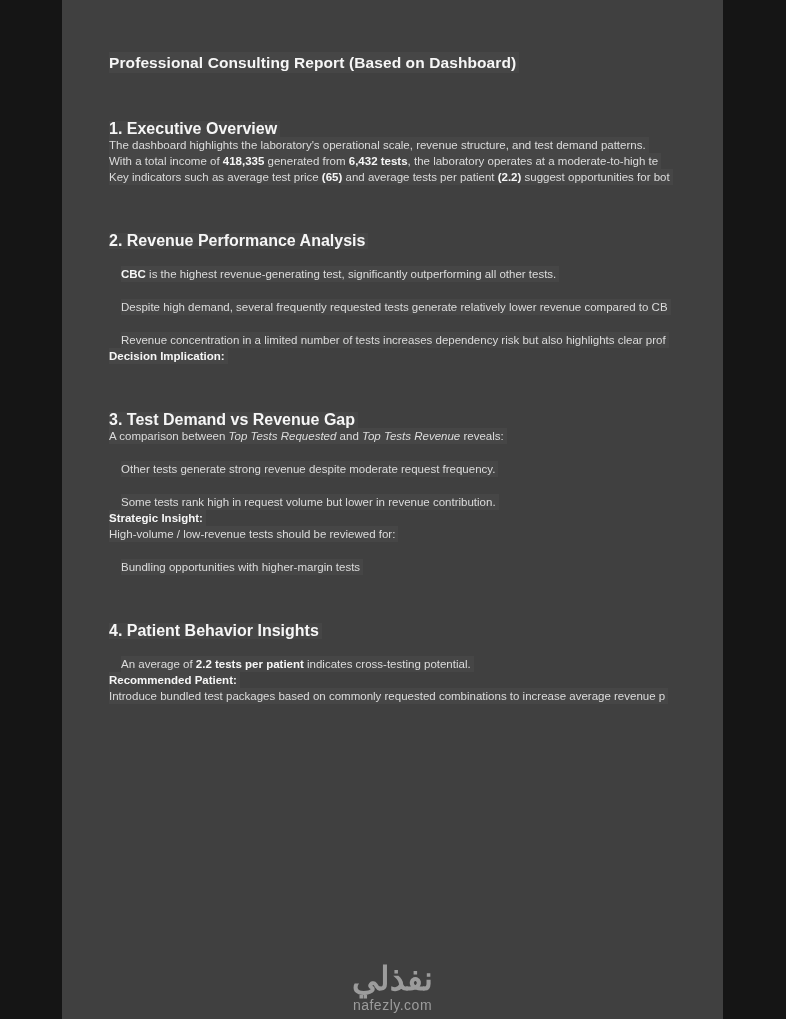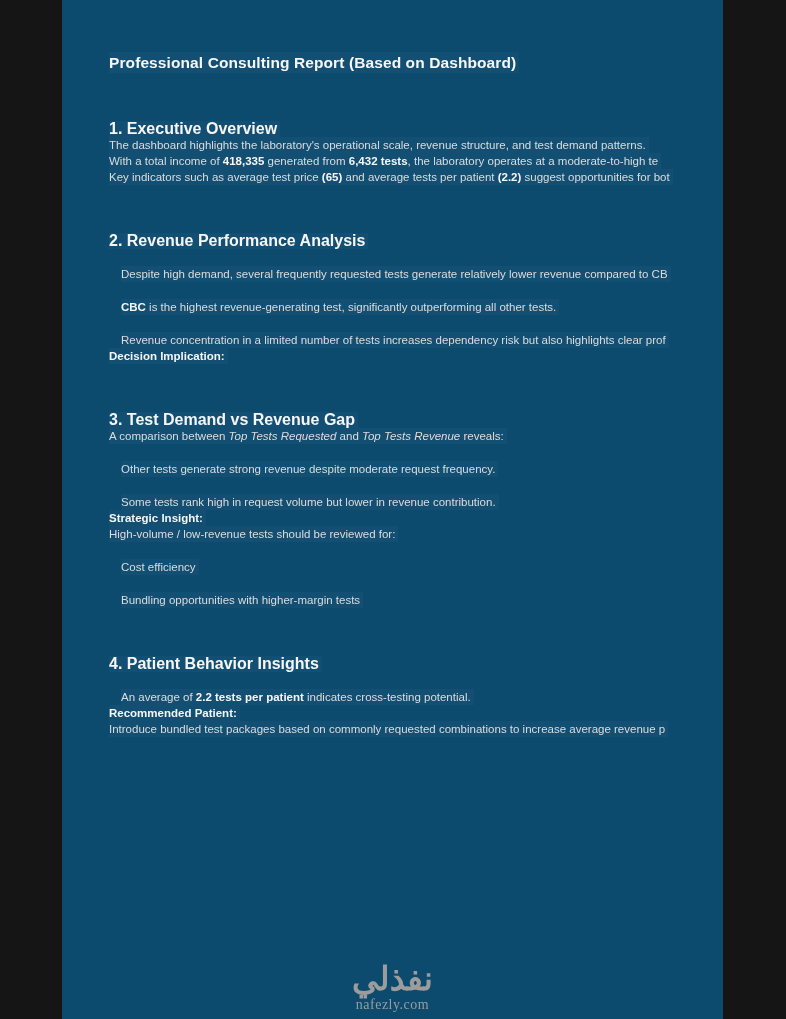--- a/index.html
+++ b/index.html
@@ -3,42 +3,42 @@
 <meta charset="utf-8">
 <style>
   html,body{margin:0;padding:0}
   body{
     width:786px;height:1019px;position:relative;overflow:hidden;
     background:#151515;
     font-family:"Liberation Sans",sans-serif;
   }
   .page{
     position:absolute;left:62px;top:0;width:661px;height:1019px;
-    background:#0c4a6e;overflow:hidden;
+    background:#404040;overflow:hidden;
   }
   .content{padding:52px 0 0 47px}
   .block{color:#dcdcdc;font-size:11.5px;line-height:16px}
   .block .line{
     white-space:nowrap;width:fit-content;max-width:614px;overflow:hidden;
     background:rgba(255,255,255,0.030);padding-right:3px;
   }
   .block.title{margin:0}
   .block.title .line{
     font-size:15.5px;font-weight:bold;line-height:21px;color:#f2f2f2;
     letter-spacing:.1px;
   }
   .block.heading{margin-top:48px}
   .block.heading .line{font-size:16px;font-weight:bold;color:#f0f0f0}
   .block.para{margin-top:0}
   .block.bullet{margin-top:17px;padding-left:12px}
   .b{font-weight:bold;color:#f6f6f6}
   .i{font-style:italic}
   .watermark{
     position:absolute;left:0;right:0;bottom:4px;text-align:center;
-    color:#9c9c9c;font-family:Liberation Serif, serif;
+    color:#9c9c9c;font-family:Liberation Sans, sans-serif;
   }
   .wm-logo{font-size:33px;font-weight:bold;line-height:36px;letter-spacing:1px}
   .wm-site{font-size:14px;line-height:20px;margin-top:-2px;letter-spacing:.5px}
 </style>
 </head>
 <body>
 
 <div class="page">
   <div class="content">
       <div class="block title">
@@ -51,24 +51,24 @@
         <div class="line"><span>The dashboard highlights the laboratory's operational scale, revenue structure, and test demand patterns.</span></div>
         <div class="line"><span>With a total income of </span><span class="b">418,335</span><span> generated from </span><span class="b">6,432 tests</span><span>, the laboratory operates at a moderate-to-high te</span></div>
       </div>
       <div class="block para">
         <div class="line"><span>Key indicators such as average test price </span><span class="b">(65)</span><span> and average tests per patient </span><span class="b">(2.2)</span><span> suggest opportunities for bot</span></div>
       </div>
       <div class="block heading">
         <div class="line"><span class="b">2. Revenue Performance Analysis</span></div>
       </div>
       <div class="block bullet">
-        <div class="line"><span>Despite high demand, several frequently requested tests generate relatively lower revenue compared to CB</span></div>
+        <div class="line"><span class="b">CBC</span><span> is the highest revenue-generating test, significantly outperforming all other tests.</span></div>
       </div>
       <div class="block bullet">
-        <div class="line"><span class="b">CBC</span><span> is the highest revenue-generating test, significantly outperforming all other tests.</span></div>
+        <div class="line"><span>Despite high demand, several frequently requested tests generate relatively lower revenue compared to CB</span></div>
       </div>
       <div class="block bullet">
         <div class="line"><span>Revenue concentration in a limited number of tests increases dependency risk but also highlights clear prof</span></div>
       </div>
       <div class="block para">
         <div class="line"><span class="b">Decision Implication:</span></div>
       </div>
       <div class="block heading">
         <div class="line"><span class="b">3. Test Demand vs Revenue Gap</span></div>
       </div>
@@ -79,23 +79,20 @@
         <div class="line"><span>Other tests generate strong revenue despite moderate request frequency.</span></div>
       </div>
       <div class="block bullet">
         <div class="line"><span>Some tests rank high in request volume but lower in revenue contribution.</span></div>
       </div>
       <div class="block para">
         <div class="line"><span class="b">Strategic Insight:</span></div>
         <div class="line"><span>High-volume / low-revenue tests should be reviewed for:</span></div>
       </div>
       <div class="block bullet">
-        <div class="line"><span>Cost efficiency</span></div>
-      </div>
-      <div class="block bullet">
         <div class="line"><span>Bundling opportunities with higher-margin tests</span></div>
       </div>
       <div class="block heading">
         <div class="line"><span class="b">4. Patient Behavior Insights</span></div>
       </div>
       <div class="block bullet">
         <div class="line"><span>An average of </span><span class="b">2.2 tests per patient</span><span> indicates cross-testing potential.</span></div>
       </div>
       <div class="block para">
         <div class="line"><span class="b">Recommended Patient:</span></div>

